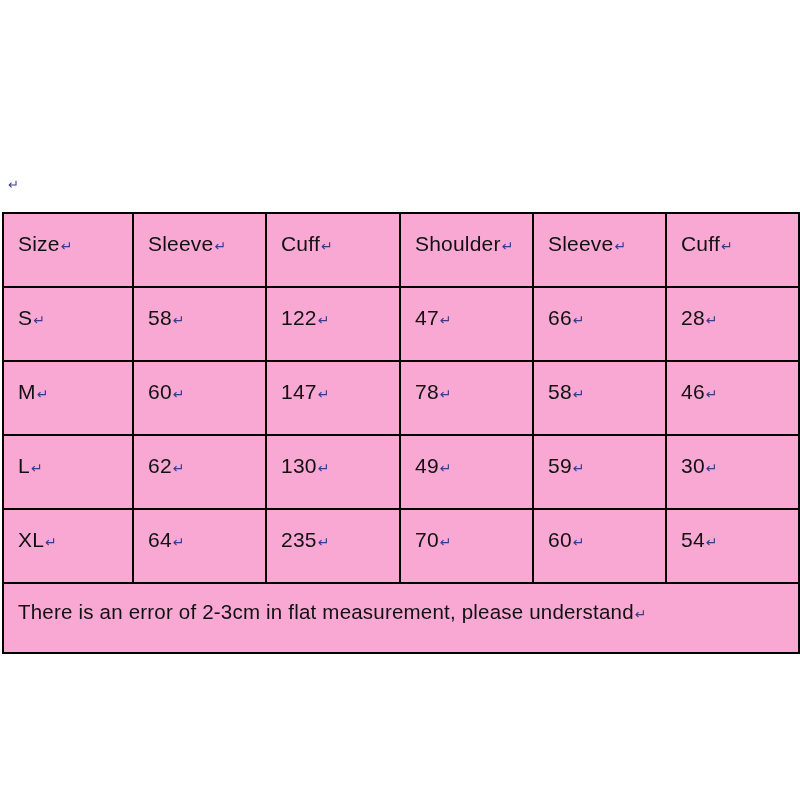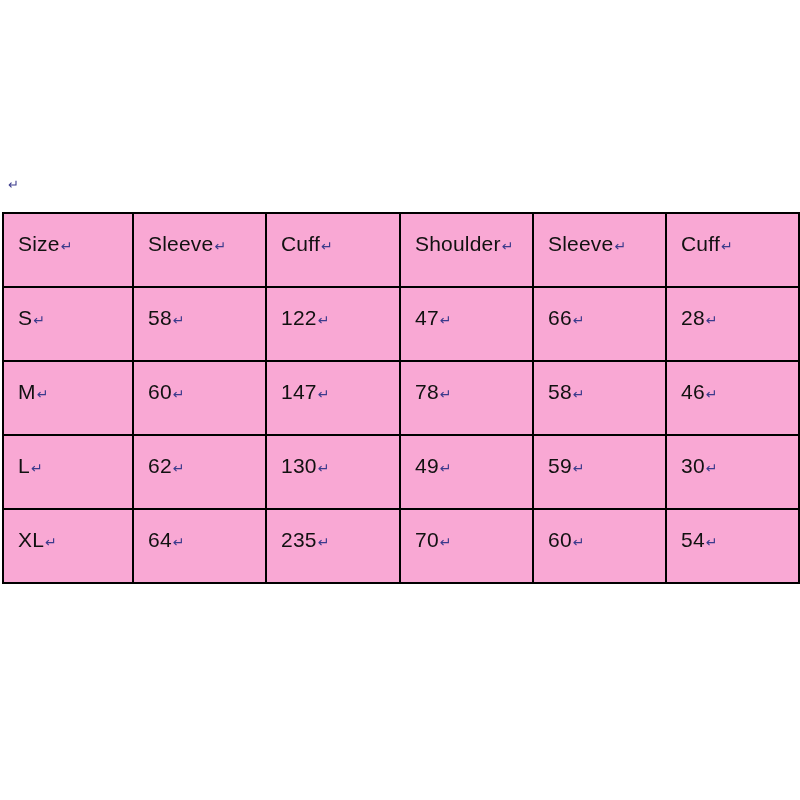--- a/index.html
+++ b/index.html
@@ -132,17 +132,20 @@
 
         <tr>
           <td><span class="cell-inner"><span>XL</span><span class="pilcrow">↵</span></span></td>
           <td><span class="cell-inner"><span>64</span><span class="pilcrow">↵</span></span></td>
           <td><span class="cell-inner"><span>235</span><span class="pilcrow">↵</span></span></td>
           <td><span class="cell-inner"><span>70</span><span class="pilcrow">↵</span></span></td>
           <td><span class="cell-inner"><span>60</span><span class="pilcrow">↵</span></span></td>
           <td><span class="cell-inner"><span>54</span><span class="pilcrow">↵</span></span></td>
         </tr>
 
+        <tr>
+          <td class="note-cell" colspan="6"><span class="cell-inner"><span>There is an error of 2-3cm in flat measurement, please understand</span><span class="pilcrow">↵</span></span></td>
+        </tr>
       </tbody>
     </table>
   </div>
 
 </div>
 
 </body></html>

